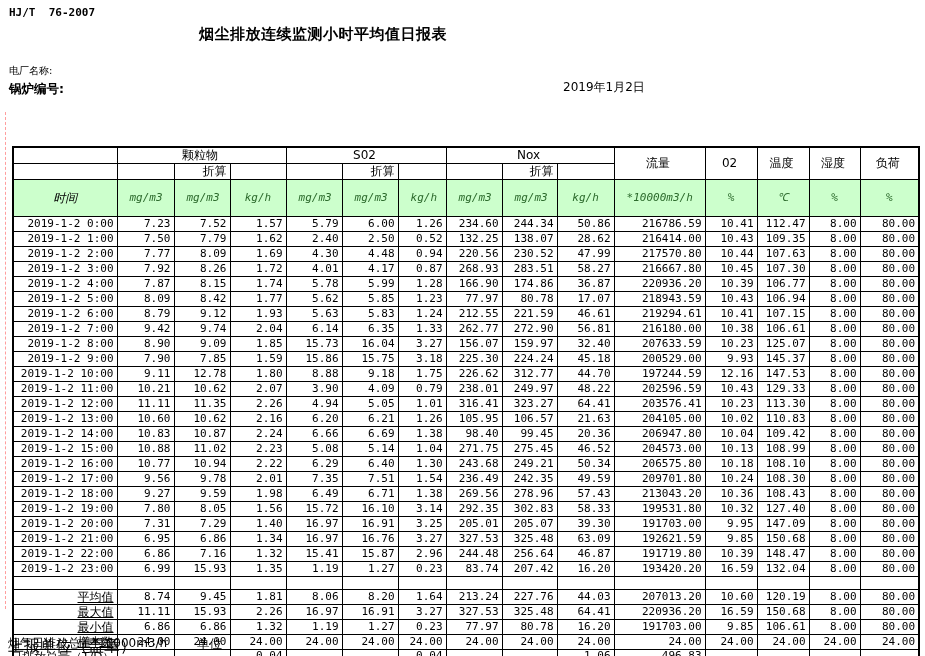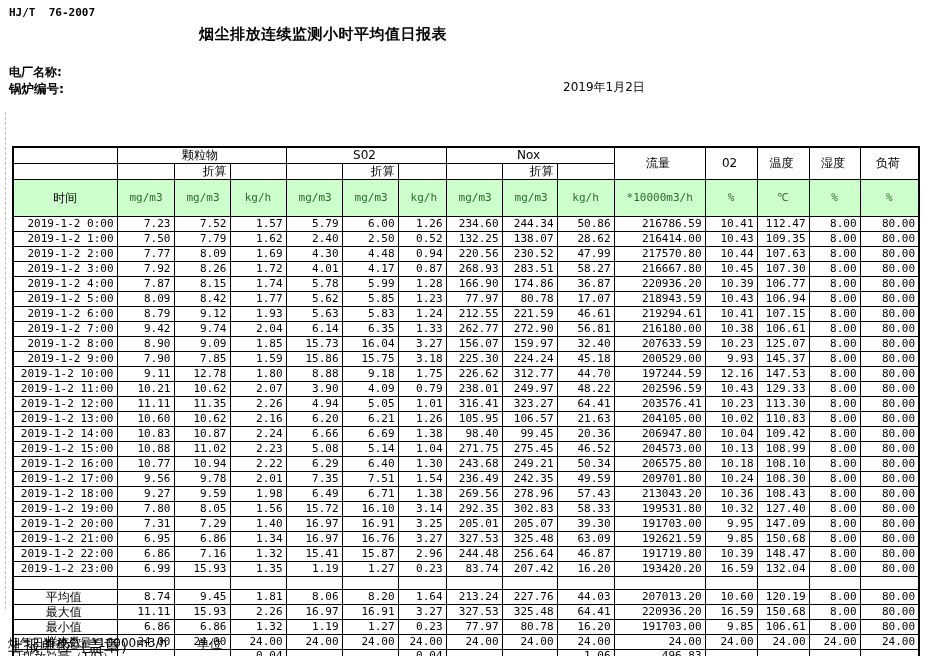--- a/index.html
+++ b/index.html
@@ -17,21 +17,21 @@
     font-family: "DejaVu Sans Mono", monospace;
     font-weight: bold; font-size: 11px;
     white-space: pre;
   }
   .report-title {
     left: 199px; top: 25px;
     font-size: 15px; font-weight: bold;
     letter-spacing: 0.5px;
     text-align: right;
   }
-  .plant-label { left: 9px; top: 64px; font-size: 12px; font-weight: bold; }
+  .plant-label { left: 9px; top: 64px; font-size: 10px; font-weight: normal; }
   .boiler-label { left: 9px; top: 81px; font-size: 12.5px; font-weight: bold; }
   .report-date { left: 563px; top: 79px; font-size: 12px; }
 
   .page-break-line {
     left: 5px; top: 112px; height: 497px; width: 0;
     border-left: 1px dashed #ff9e9e;
   }
 
   table.report {
     position: absolute;
@@ -58,34 +58,36 @@
     text-align: center; font-size: 12px; padding: 0;
   }
   thead .sub { text-align: right; font-size: 12px; padding: 0; }
   tr.units td {
     background: #ccffcc;
     text-align: center;
     color: #2d6b2d;
     font-family: "DejaVu Sans Mono", monospace;
     font-size: 11px;
     padding: 12px;
+    font-style: italic;
   }
   tr.units td.time-head {
     color: #000;
     font-family: "DejaVu Sans", sans-serif;
     font-size: 12px;
   }
   td.time, td.num {
     text-align: right;
     font-family: "DejaVu Sans Mono", monospace;
   }
   td.slabel {
-    text-align: center;
+    text-align: right;
     font-size: 12px;
     padding-right: 2px;
+    text-decoration: underline;
   }
   td.ovf { position: relative; overflow: visible; }
   td.ovf .ovf-span {
     position: absolute; right: 2px; top: 1px;
     white-space: nowrap; font-size: 12px;
   }
   .footer-line1 { left: 8px; top: 619px; font-size: 12px; margin-top: 16px; }
   .footer-line2 { left: 8px; top: 636px; font-size: 16px; }
   .footer-unit  { left: 197px; top: 636px; font-size: 12.5px; }
 </style>

